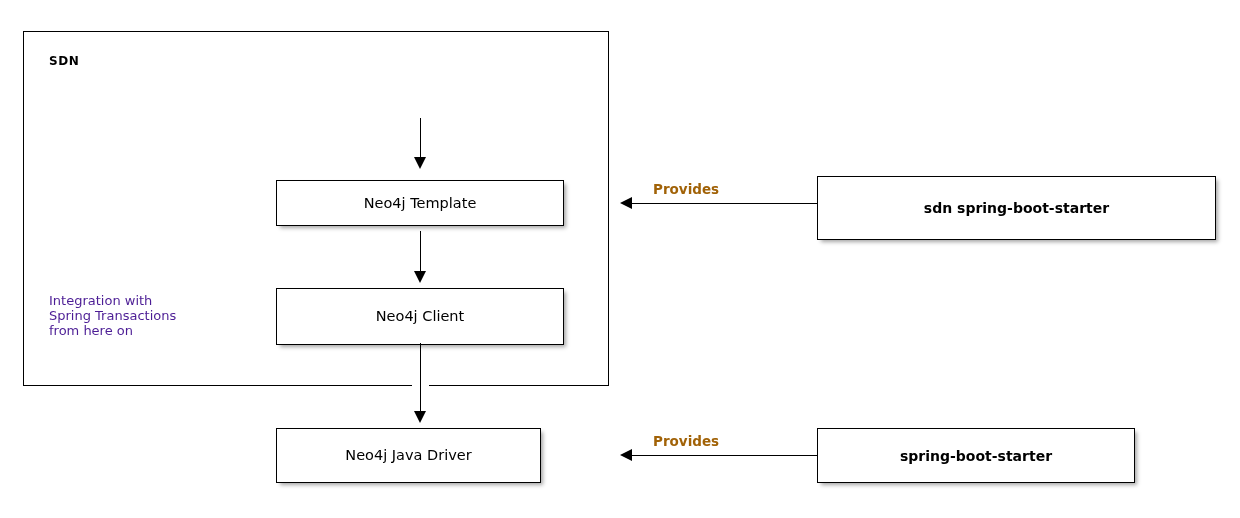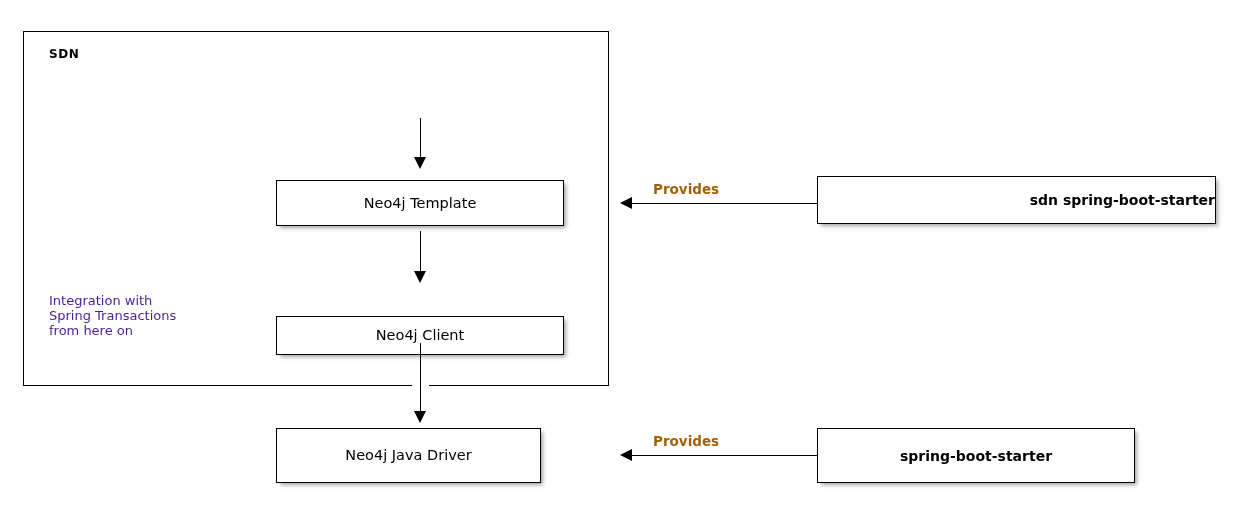--- a/index.html
+++ b/index.html
@@ -106,51 +106,51 @@
     white-space: nowrap;
     text-align: center;
   }
 </style>
 </head>
 <body>
 
 <div id="canvas">
 
   <div class="package-box" style="left:23px; top:31px; width:586px; height:355px;"></div>
-  <div class="package-label" style="left:49px; top:47px;">SDN</div>
+  <div class="package-label" style="left:49px; top:54px;">SDN</div>
 
   <div class="note-text" style="left:49px; top:293px;">Integration with
 Spring Transactions
 from here on</div>
 
 
   <div class="v-line" style="left:420px; top:118px; height:40px;"></div>
   <div class="arrowhead-down" style="left:414px; top:157px;"></div>
 
   <div class="node" style="left:276px; top:180px; width:288px; height:46px;">
     <span class="node-label">Neo4j Template</span>
   </div>
 
   <div class="v-line" style="left:420px; top:231px; height:41px;"></div>
   <div class="arrowhead-down" style="left:414px; top:271px;"></div>
 
-  <div class="node" style="left:276px; top:288px; width:288px; height:39px;margin-top:28px;">
+  <div class="node" style="left:276px; top:288px; width:288px; height:57px;">
     <span class="node-label">Neo4j Client</span>
   </div>
 
   <div class="v-line" style="left:420px; top:343px; height:70px;"></div>
   <div class="line-gap" style="left:412px; top:383px; width:17px; height:4px;"></div>
   <div class="v-line" style="left:420px; top:383px; height:30px;"></div>
   <div class="arrowhead-down" style="left:414px; top:411px;"></div>
 
   <div class="node" style="left:276px; top:428px; width:265px; height:55px;">
     <span class="node-label">Neo4j Java Driver</span>
   </div>
 
-  <div class="node" style="left:817px; top:176px; width:399px; height:48px;justify-content:flex-end;">
+  <div class="node" style="left:817px; top:176px; width:399px; height:64px;">
     <span class="node-label bold">sdn spring-boot-starter</span>
   </div>
 
   <div class="h-line" style="left:631px; top:203px; width:186px;"></div>
   <div class="arrowhead-left" style="left:620px; top:197px;"></div>
   <div class="edge-label" style="left:653px; top:181px;">Provides</div>
 
   <div class="node" style="left:817px; top:428px; width:318px; height:55px;">
     <span class="node-label bold">spring-boot-starter</span>
   </div>

